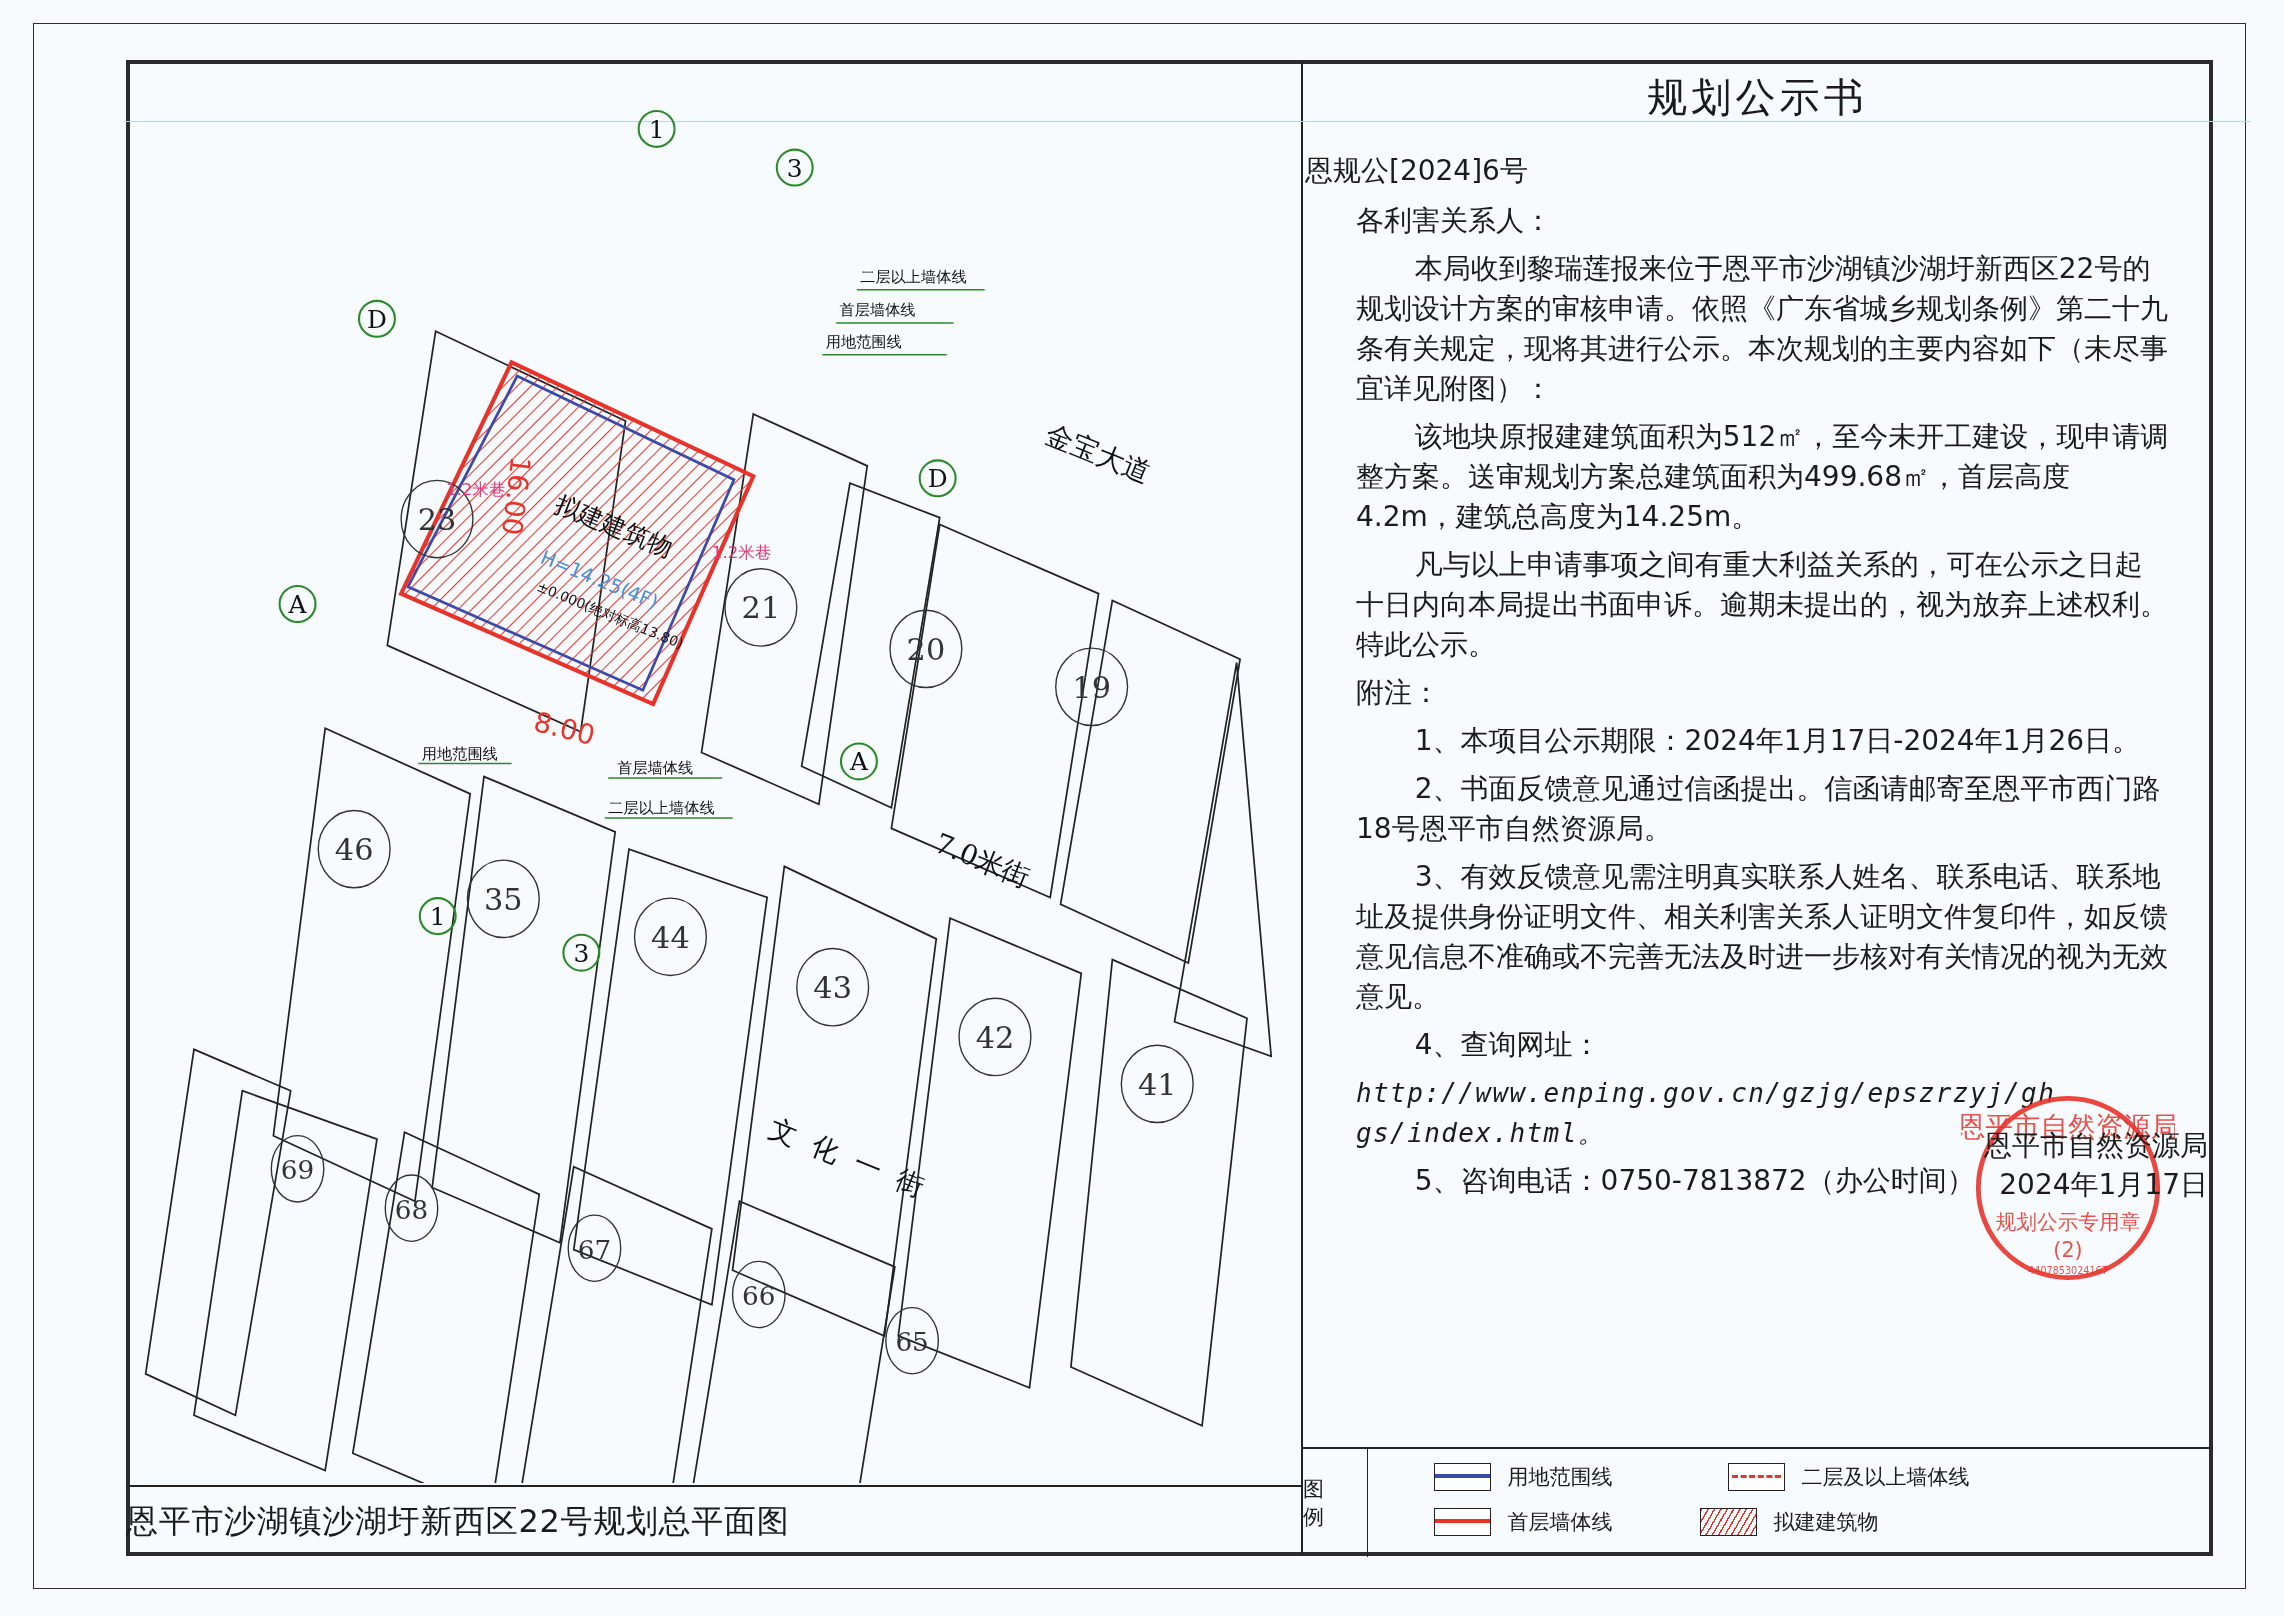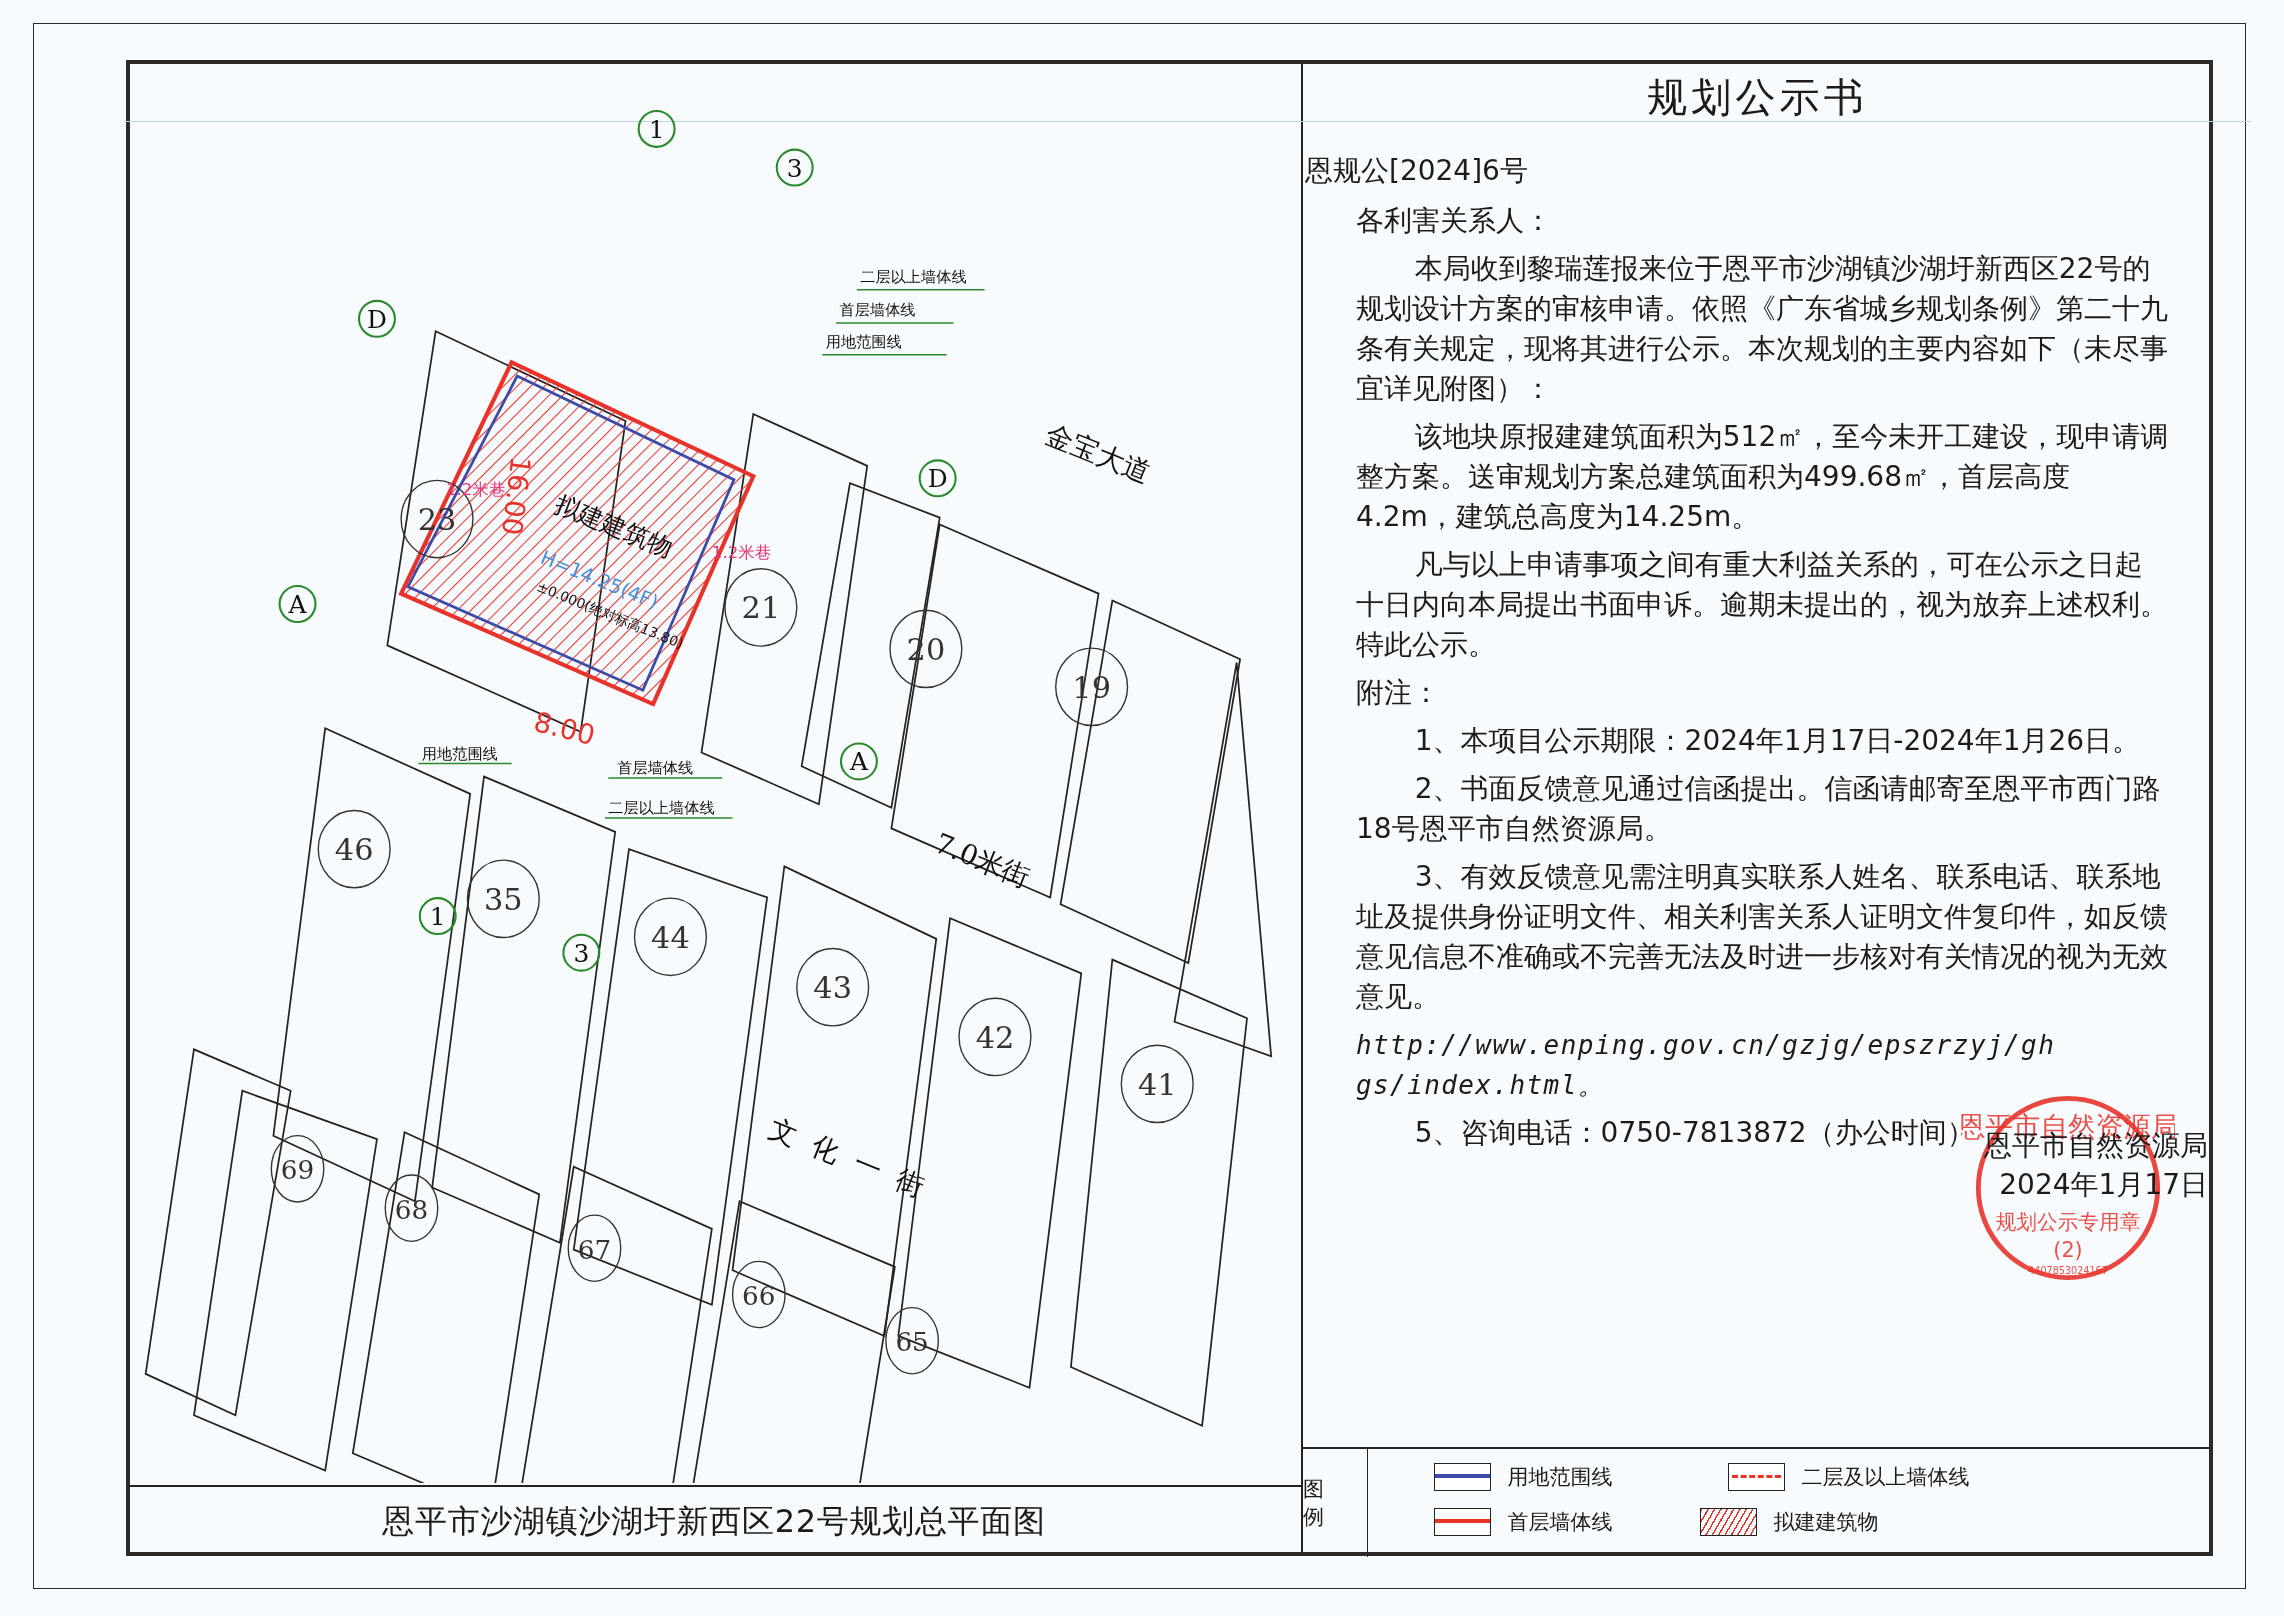--- a/index.html
+++ b/index.html
@@ -1,21 +1,21 @@
 <!DOCTYPE html>
 <html style="font-size:11px"><head>
 <meta charset="utf-8">
 <style>
   html, body { margin:0; padding:0; }
   body { width:2284px; height:1616px; background:#f7fbfd; position:relative; overflow:hidden; font-family:"DejaVu Sans","Liberation Sans",sans-serif; color:#1b1b1b; }
   .outer-frame { position:absolute; left:33px; top:23px; width:2213px; height:1566px; border:1.4px solid #2a2a2a; box-sizing:border-box; }
   .inner-frame { position:absolute; left:126px; top:60px; width:2087px; height:1496px; border:4.1px solid #2b2b2b; box-sizing:border-box; }
   .divider-v { position:absolute; left:1301px; top:60px; width:2.1px; height:1496px; background:#222; }
   .map-title-bar { position:absolute; left:126px; top:1485px; width:1176px; height:2.1px; background:#222; }
-  .map-title { position:absolute; left:126px; top:1492px; width:1176px; height:59px; text-align:center; font-size:32px; line-height:59px; letter-spacing:0.7px; }
+  .map-title { position:absolute; left:126px; top:1492px; width:1176px; height:59px; font-size:32px; line-height:59px; letter-spacing:0.7px; }
   .scan-line { position:absolute; height:0.7px; background:#b9d4e6; }
   .right-panel { position:absolute; left:1305px; top:62px; width:905px; height:1381px; }
   .doc-title { position:absolute; left:0; top:8.3px; width:905px; text-align:center; font-size:40px; letter-spacing:4.1px; }
   .doc-number { position:absolute; left:0; top:90px; width:905px; text-align:left; font-size:28px; }
   .doc-body { position:absolute; left:43px; top:131px; width:829px; font-size:28px; line-height:40px; }
   .doc-body p { margin:8px; }
   .indent { text-indent:2.1em; }
   .mono { font-family:"DejaVu Sans Mono","Liberation Mono",monospace; font-size:26px; letter-spacing:1.4px; }
   .sig-block { position:absolute; right:76px; top:1126px; text-align:right; font-size:28px; line-height:39px; }
   .seal { position:absolute; left:1961px; top:1088px; width:214px; height:200px; }
@@ -163,20 +163,21 @@
   <div class="doc-number">恩规公[2024]6号</div>
   <div class="doc-body">
     <p>各利害关系人：</p>
     <p class="indent">本局收到黎瑞莲报来位于恩平市沙湖镇沙湖圩新西区22号的规划设计方案的审核申请。依照《广东省城乡规划条例》第二十九条有关规定，现将其进行公示。本次规划的主要内容如下（未尽事宜详见附图）：</p>
     <p class="indent">该地块原报建建筑面积为512㎡，至今未开工建设，现申请调整方案。送审规划方案总建筑面积为499.68㎡，首层高度4.2m，建筑总高度为14.25m。</p>
     <p class="indent">凡与以上申请事项之间有重大利益关系的，可在公示之日起十日内向本局提出书面申诉。逾期未提出的，视为放弃上述权利。特此公示。</p>
     <p>附注：</p>
     <p class="indent">1、本项目公示期限：2024年1月17日-2024年1月26日。</p>
     <p class="indent">2、书面反馈意见通过信函提出。信函请邮寄至恩平市西门路18号恩平市自然资源局。</p>
     <p class="indent">3、有效反馈意见需注明真实联系人姓名、联系电话、联系地址及提供身份证明文件、相关利害关系人证明文件复印件，如反馈意见信息不准确或不完善无法及时进一步核对有关情况的视为无效意见。</p>
+    <p class="indent">4、查询网址：</p>
     <p class="mono" style="word-break:break-all;width:704px;font-style:italic;">http://www.enping.gov.cn/gzjg/epszrzyj/ghgs/index.html。</p>
     <p class="indent">5、咨询电话：0750-7813872（办公时间）</p>
   </div>
 </div>
 
 <svg class="seal" viewBox="0 0 310 290">
   <circle cx="155" cy="145" r="130" fill="none" stroke="#e8332b" stroke-width="7" opacity="0.9"></circle>
   <text x="155" y="70" text-anchor="middle" font-size="40" fill="#e8332b" opacity="0.85">恩平市自然资源局</text>
   <text x="155" y="205" text-anchor="middle" font-size="30" fill="#e8332b" opacity="0.85">规划公示专用章</text>
   <text x="155" y="245" text-anchor="middle" font-size="30" fill="#e8332b" opacity="0.85">(2)</text>

